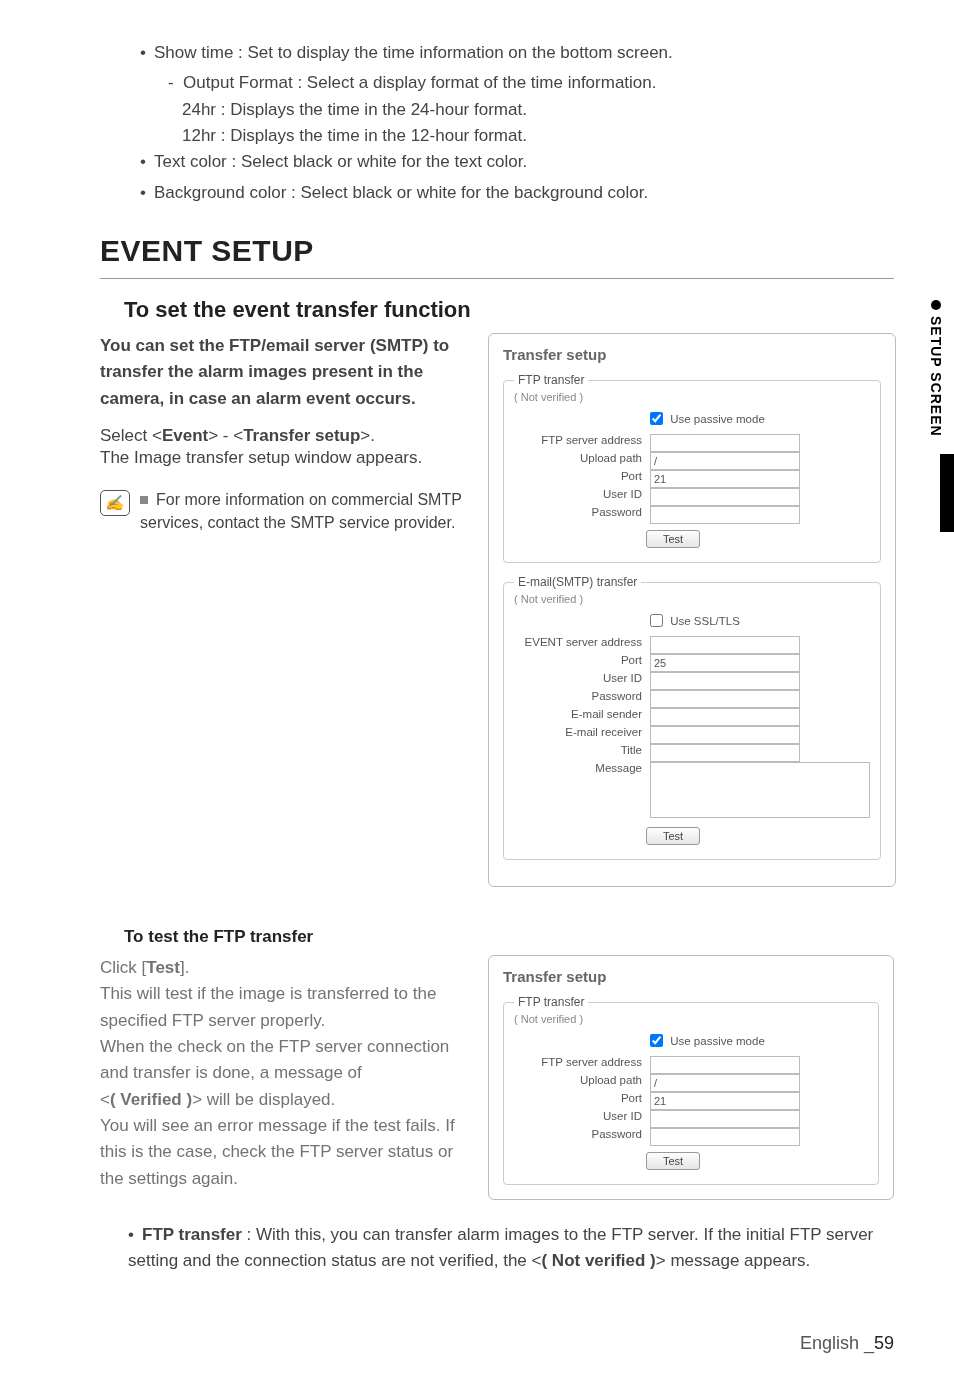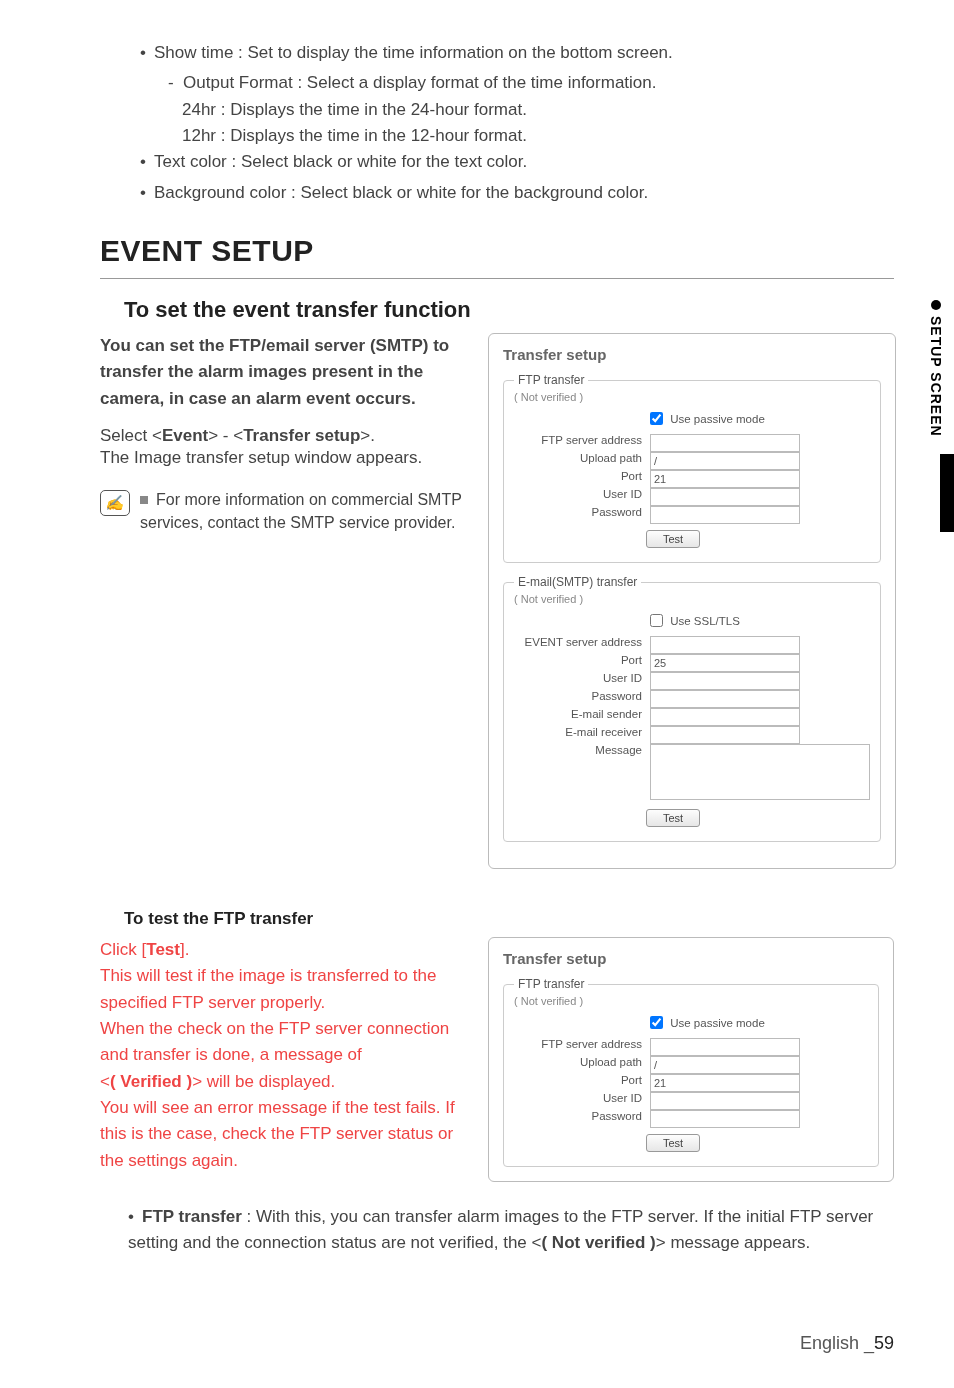--- a/index.html
+++ b/index.html
@@ -150,21 +150,21 @@
   h3.mini {
     font-size: 17px;
     font-weight: bold;
     color: #222;
     margin: 40px 0 8px 24px;
   }
   .body-text {
     margin-left: 24px;
     font-size: 17px;
     line-height: 1.55;
-    color: #ef4444;
+    color: #737373;
   }
   .body-text b { font-weight: bold; }
 
   .ftp-bullet {
     margin: 22px 0 0 28px;
     font-size: 17px;
     line-height: 1.55;
     color: #444;
   }
   .ftp-bullet .dot { display:inline-block; width:14px;}
@@ -305,20 +305,24 @@
           <div class="form-row">
               <label>Password</label>
               <div class="field"><input type="text" value="" style=""></div>
             </div>
           <div class="form-row">
               <label>E-mail sender</label>
               <div class="field"><input type="text" value="" style=""></div>
             </div>
           <div class="form-row">
               <label>E-mail receiver</label>
+              <div class="field"><input type="text" value="" style=""></div>
+            </div>
+          <div class="form-row">
+              <label>Title</label>
               <div class="field"><input type="text" value="" style=""></div>
             </div>
           <div class="form-row">
               <label>Message</label>
               <div><textarea style=""></textarea></div>
             </div>
           <div class="btn-row"><button class="small">Test</button></div>
         </fieldset>
       </div>
     </div>

